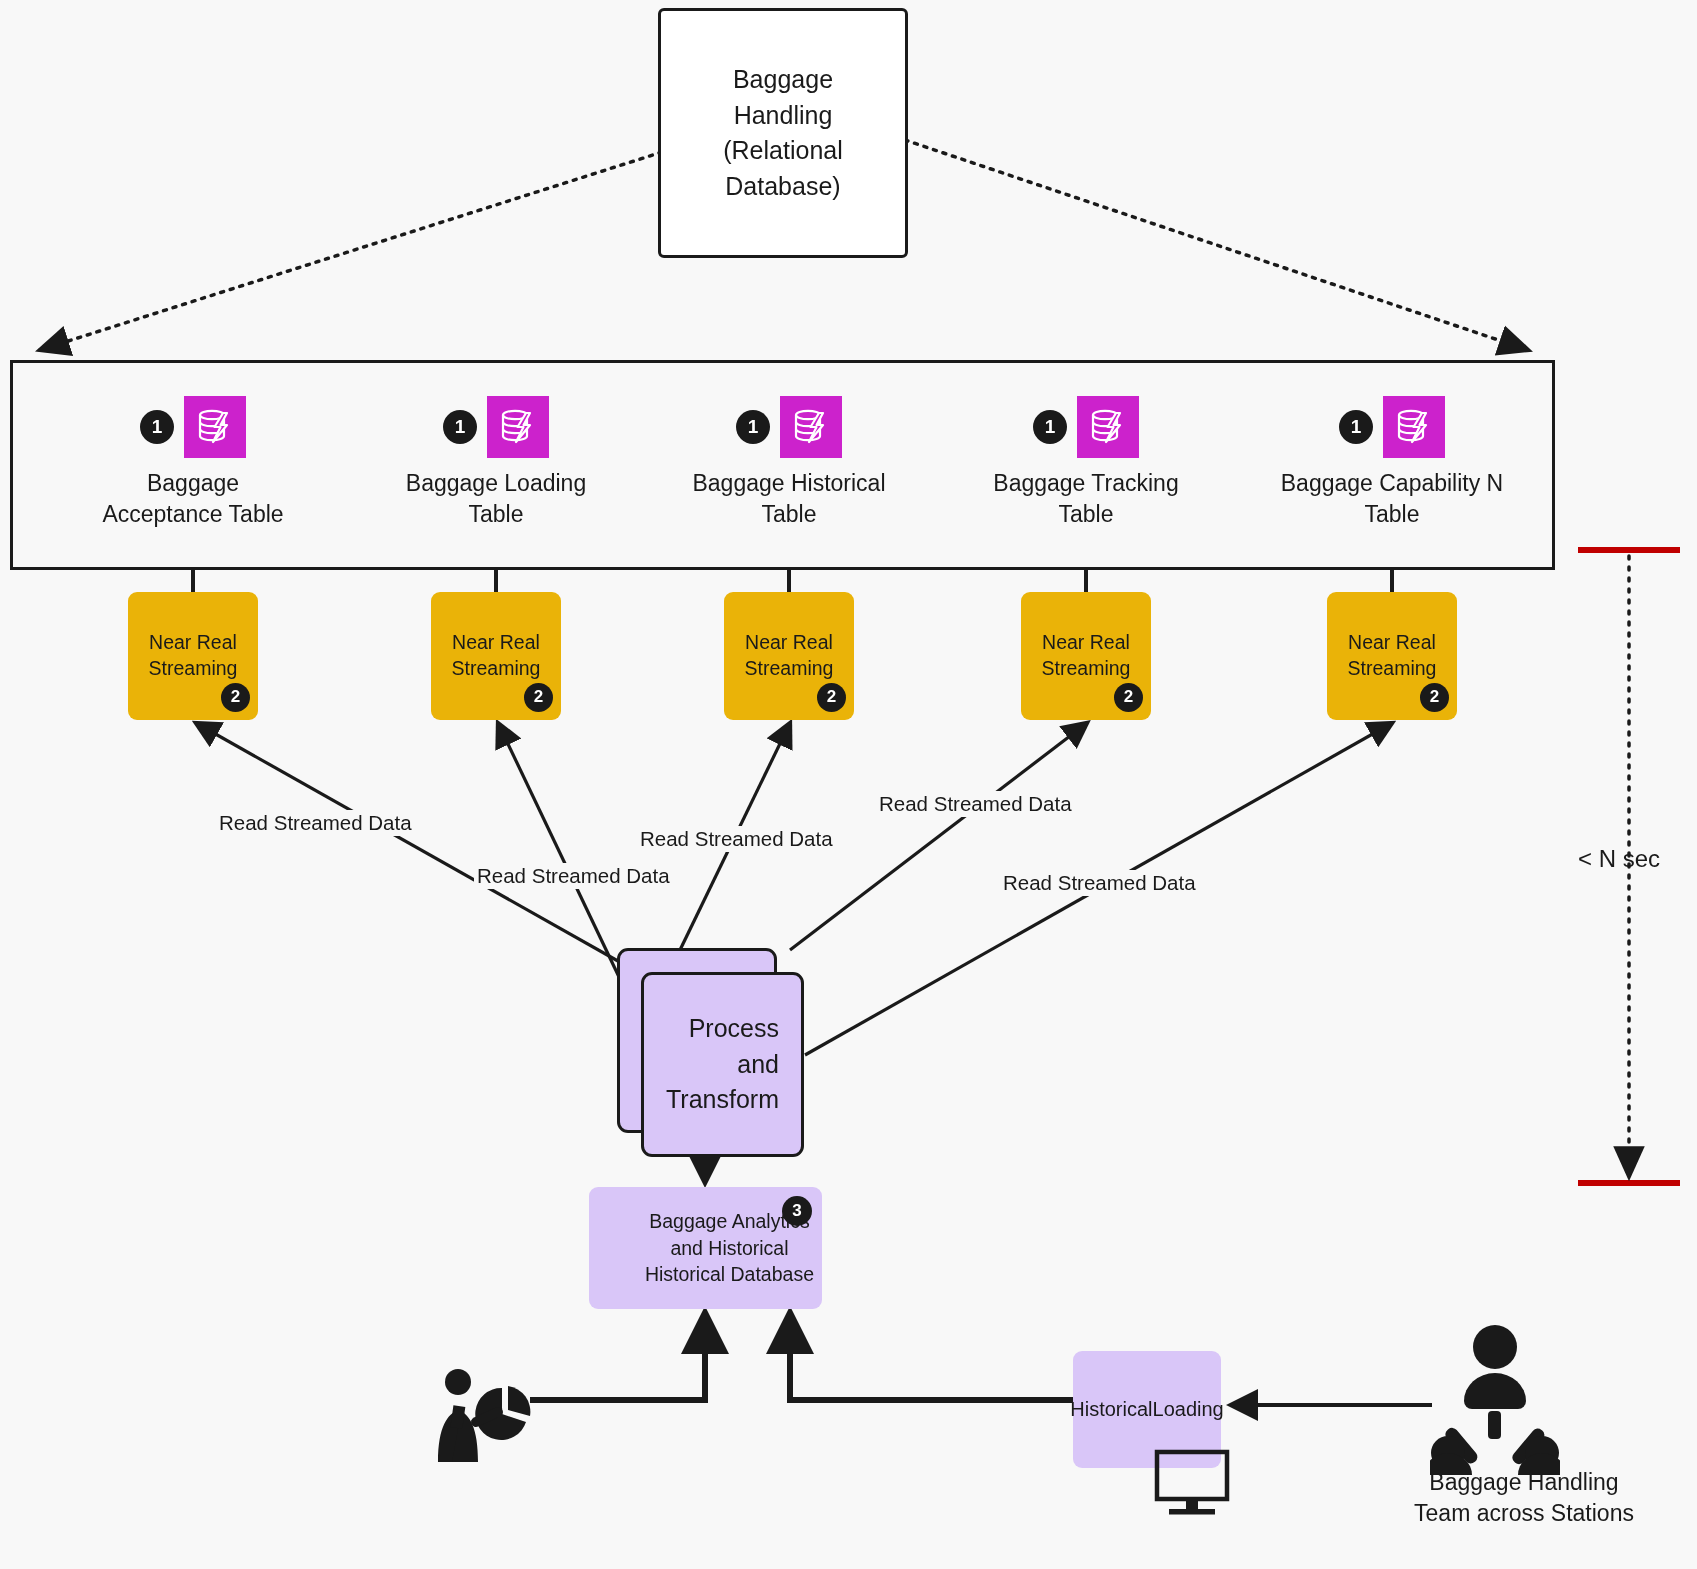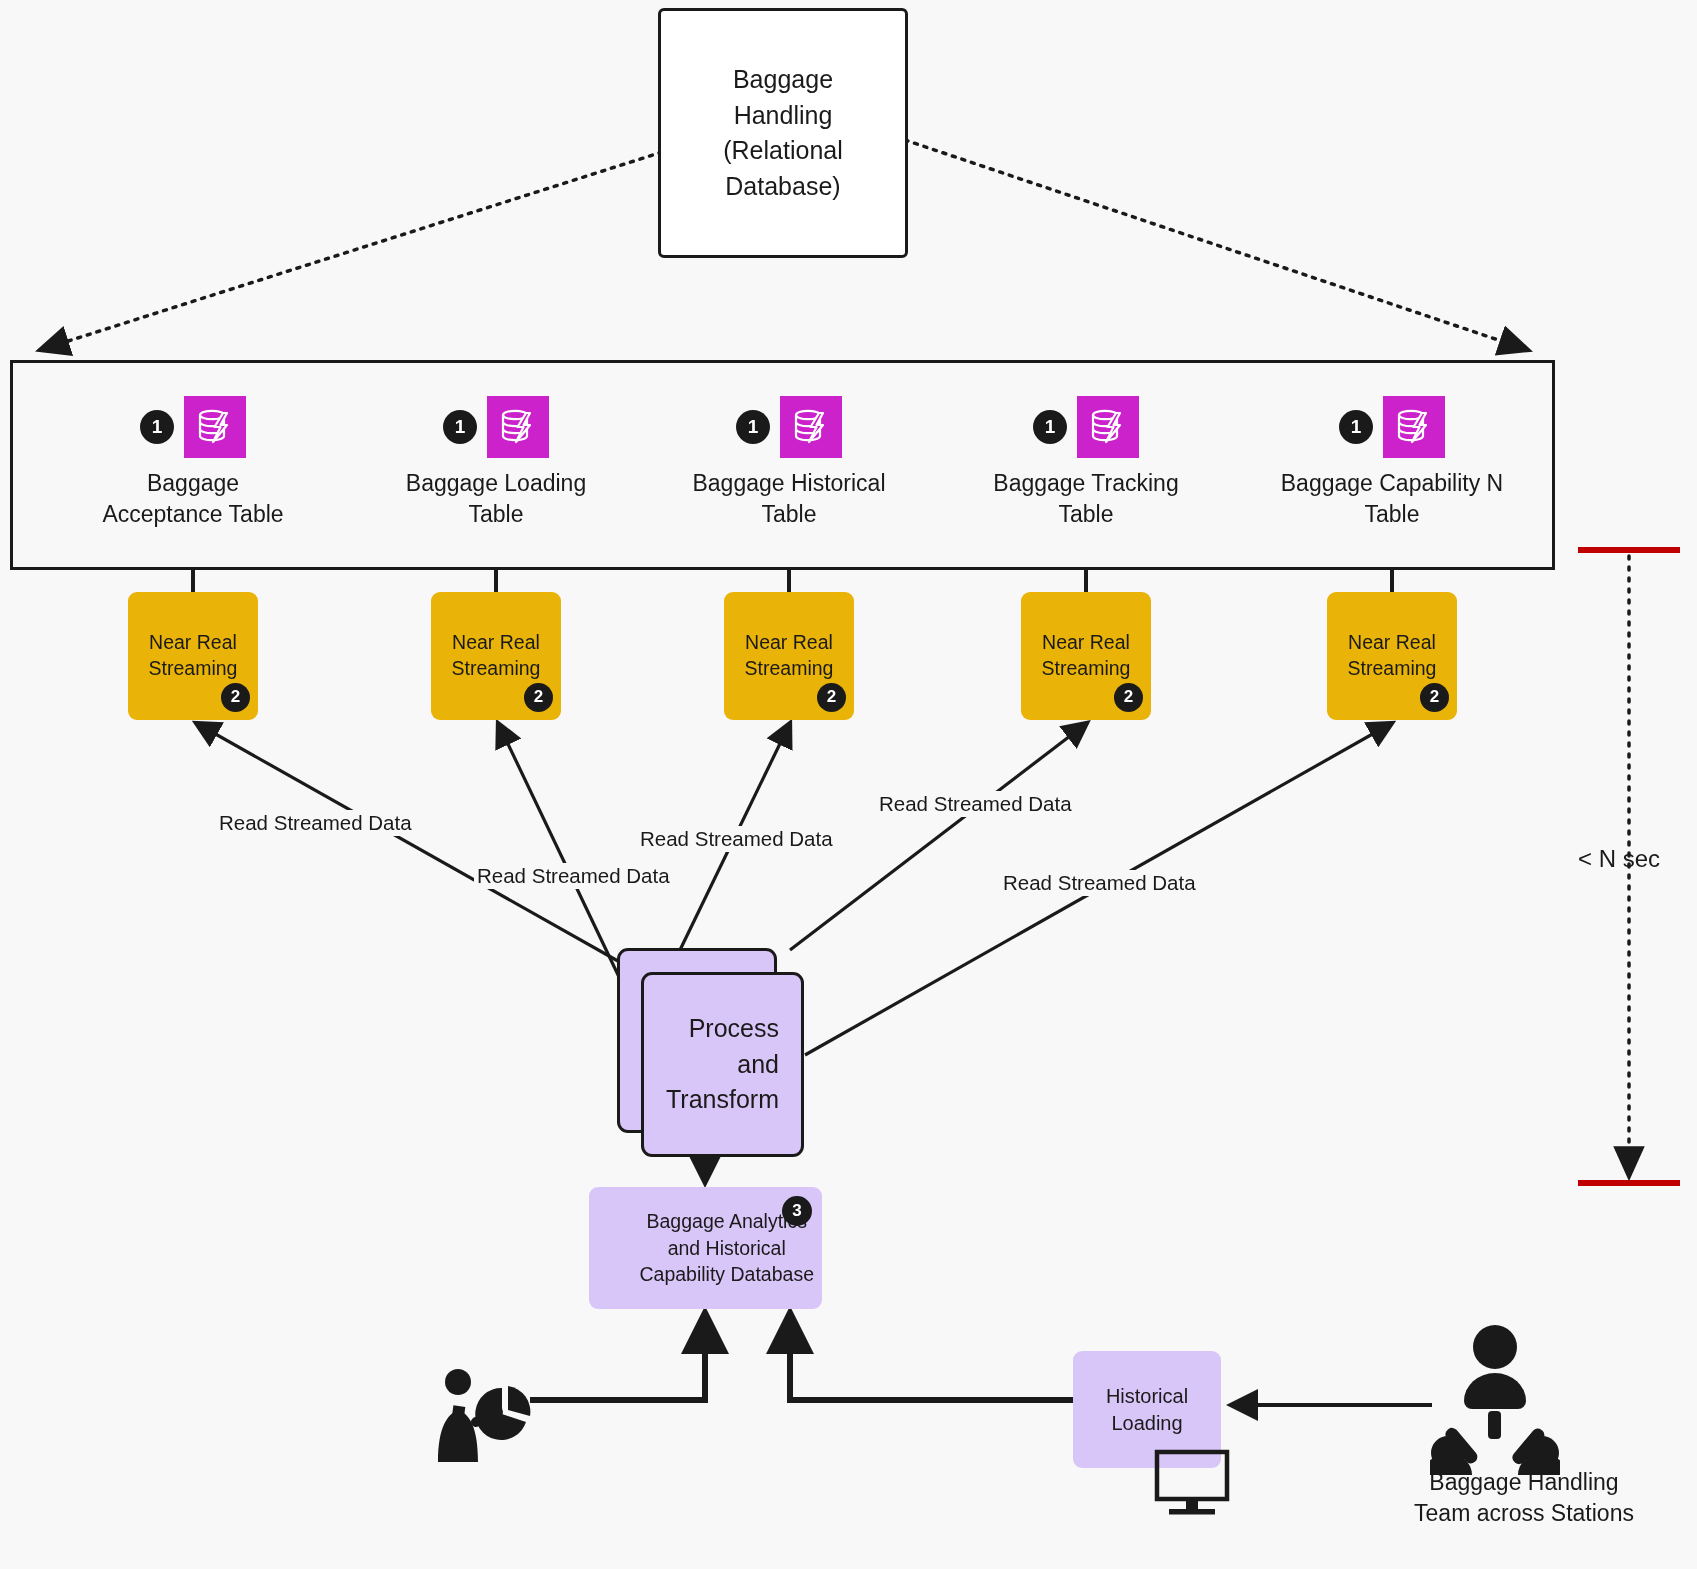--- a/index.html
+++ b/index.html
@@ -114,21 +114,21 @@
     width: 30px; height: 30px; border-radius: 50%;
     background: #1a1a1a; color: #fff;
     font-size: 17px; font-weight: bold;
     display: flex; align-items: center; justify-content: center;
   }
 
   
   .reports-box {
     left: 1073px; top: 1351px; width: 148px; height: 117px;
     background: #d9c6f8; border-radius: 9px;
-    display: flex; flex-direction: column;
+    display: flex; flex-direction: row;
     align-items: center; justify-content: center;
     text-align: center; font-size: 20px; color: #1a1a1a; line-height: 1.35;
   }
 
   
   .edge-label {
     position: absolute;
     font-size: 20.5px; color: #1a1a1a;
     white-space: nowrap;
     background: #f8f8f8;
@@ -351,21 +351,21 @@
       <div>Process</div>
       <div>and</div>
       <div>Transform</div>
     </div>
   </div>
 
   <div class="node analytics-box">
     <div>
       <div>Baggage Analytics</div>
       <div>and Historical</div>
-      <div>Capability Database</div>
+      <div>Historical Database</div>
     </div>
     <span class="badge3">3</span>
   </div>
 
   <div class="node reports-box">
     <div>Historical</div>
     <div>Loading</div>
   </div>
 
   <div class="person-icon" style="left:424px; top:1366px;">

